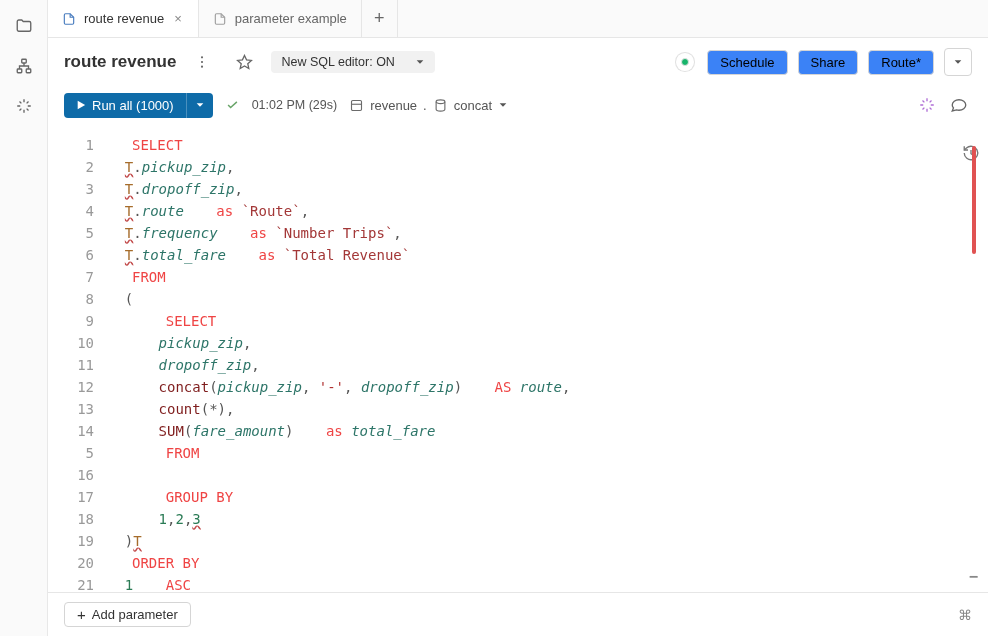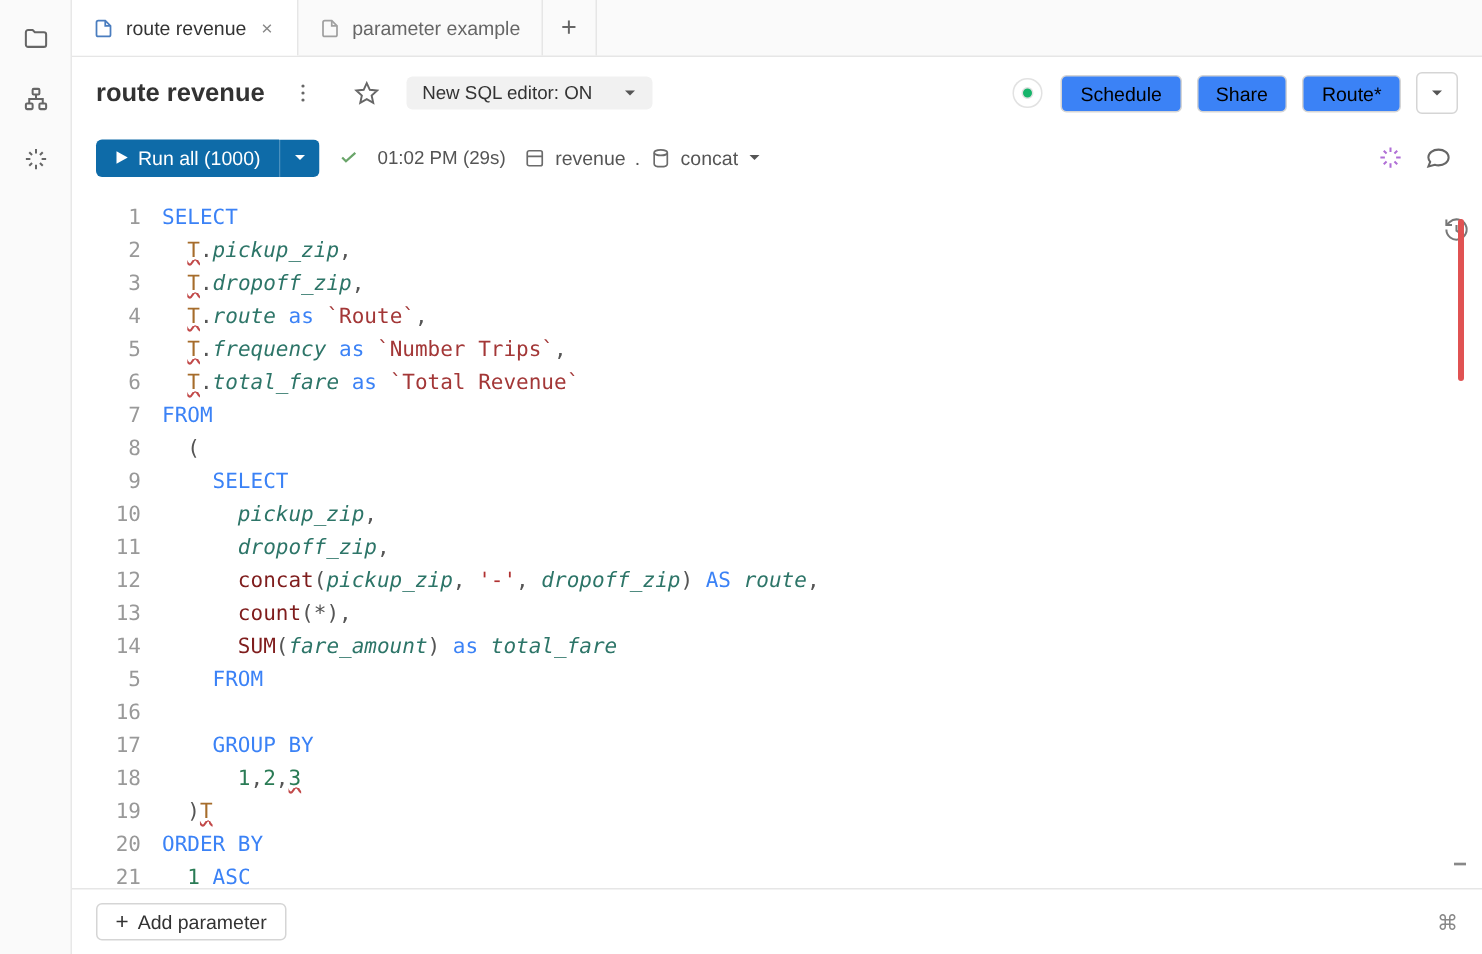--- a/index.html
+++ b/index.html
@@ -25,21 +25,21 @@
 .toolbar { display: flex; align-items: center; padding: 4px 16px 10px 16px; gap: 12px; font-size: 13px; color: #555; }
 .run-group { display: flex; }
 .run-btn { background: #0e6ba8; color: #fff; border-radius: 4px 0 0 4px; padding: 5px 12px; font-size: 13px; cursor: pointer; display: flex; align-items: center; gap: 6px; }
 .run-drop { background: #0e6ba8; color: #fff; border-radius: 0 4px 4px 0; padding: 5px 8px; border-left: 1px solid rgba(255,255,255,0.25); cursor: pointer; display: flex; align-items: center; }
 .inline-icon { display: inline-flex; align-items: center; justify-content: center; width: 15px; height: 15px; color: #6b6b6b; }
 .crumb { display: flex; align-items: center; gap: 6px; cursor: pointer; }
 .editor-wrap { position: relative; flex: 1; overflow: hidden; }
 .editor { display: flex; font-family: Menlo, Monaco, Consolas, monospace; font-size: 14px; line-height: 22px; padding: 4px 0; height: 100%; overflow: auto; }
 .gutter { width: 60px; text-align: right; color: #999; padding-right: 14px; user-select: none; flex-shrink: 0; }
 .code { flex: 1; white-space: pre; }
-.kw { color: #3b82f6; }
+.kw { color: #ef4444; margin-left: 24px; }
 .alias { color: #a66c2b; text-decoration: underline; text-decoration-style: wavy; text-decoration-color: #c24a4a; }
 .id { color: #2d7568; font-style: italic; }
 .str { color: #b03131; }
 .strback { color: #a33737; }
 .pun { color: #555; }
 .fn { color: #7f1d1d; }
 .num { color: #2a7b55; }
 .num-err { color: #2a7b55; text-decoration: underline; text-decoration-style: wavy; text-decoration-color: #c24a4a; }
 .track { position: absolute; right: 12px; width: 4px; border-radius: 2px; }
 .track.red1 { top: 16px; height: 108px; background: #e05252; }

